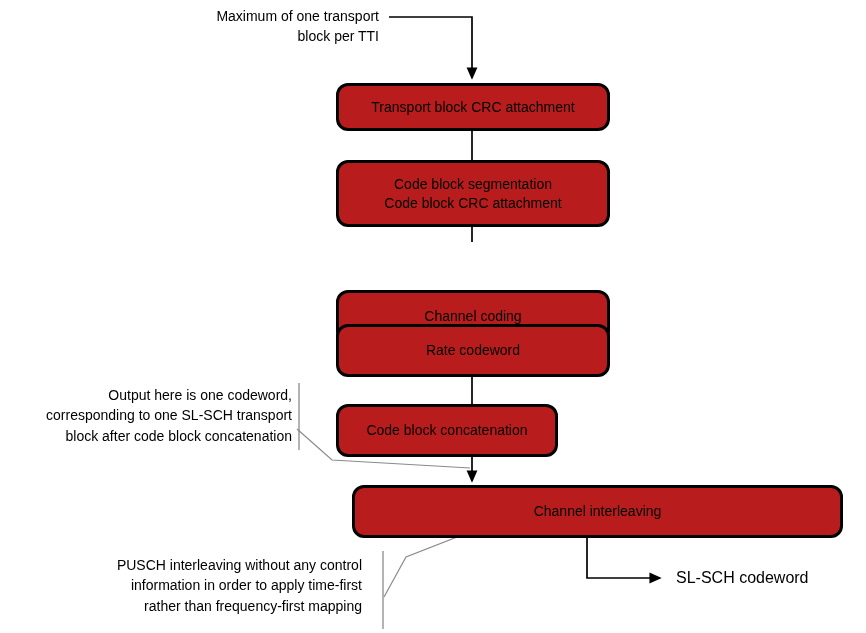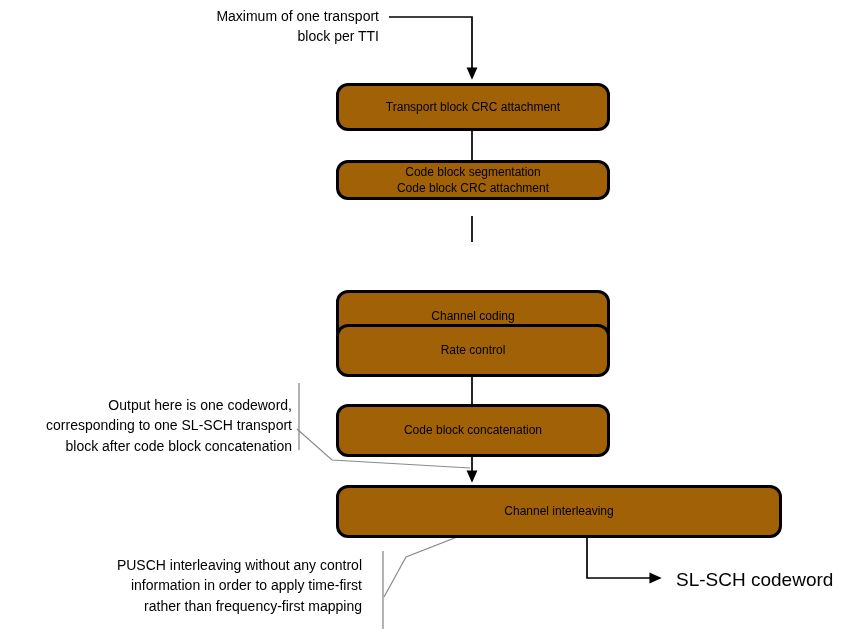--- a/index.html
+++ b/index.html
@@ -15,26 +15,26 @@
     width: 866px;
     height: 633px;
     background: #ffffff;
     overflow: hidden;
   }
   .stage-box {
     position: absolute;
     box-sizing: border-box;
     border: 3px solid #000000;
     border-radius: 12px;
-    background: #a16207;
+    background: #b91c1c;
     display: flex;
     flex-direction: column;
     align-items: center;
     justify-content: center;
-    font-size: 12px;
+    font-size: 14px;
     color: #000000;
     line-height: 1.35;
     text-align: center;
     white-space: pre-line;
     z-index: 3;
   }
   .note {
     position: absolute;
     font-size: 14px;
     line-height: 1.45;
@@ -47,21 +47,21 @@
     position: absolute;
     left: 0;
     top: 0;
     width: 866px;
     height: 633px;
     z-index: 1;
     pointer-events: none;
   }
   .label-out {
     position: absolute;
-    font-size: 19px;
+    font-size: 16px;
     color: #000000;
     white-space: nowrap;
     z-index: 4;
   }
 </style>
 </head>
 <body>
 
 <div id="canvas">
 
@@ -96,45 +96,45 @@
     <g>
       <line x1="383" y1="551" x2="383" y2="629" stroke="#8a8a8a" stroke-width="1.3"></line>
       <path d="M384,597 L406,557 L524,511" fill="none" stroke="#8a8a8a" stroke-width="1.2"></path>
     </g>
   </svg>
 
   <div class="stage-box" style="left:336px; top:83px; width:274px; height:48px;">
     <span>Transport block CRC attachment</span>
   </div>
 
-  <div class="stage-box" style="left:336px; top:160px; width:274px; height:40px;">
+  <div class="stage-box" style="left:336px; top:160px; width:274px; height:67px;">
     <span>Code block segmentation
 Code block CRC attachment</span>
   </div>
 
   <div class="stage-box" style="left:336px; top:243px; width:274px; height:53px;margin-top:47px;">
     <span>Channel coding</span>
   </div>
 
   <div class="stage-box" style="left:336px; top:324px; width:274px; height:53px;">
-    <span>Rate control</span>
+    <span>Rate codeword</span>
   </div>
 
-  <div class="stage-box" style="left:336px; top:404px; width:274px; height:53px;">
+  <div class="stage-box" style="left:336px; top:404px; width:222px; height:53px;">
     <span>Code block concatenation</span>
   </div>
 
-  <div class="stage-box" style="left:336px; top:485px; width:446px; height:53px;">
+  <div class="stage-box" style="left:352px; top:485px; width:491px; height:53px;">
     <span>Channel interleaving</span>
   </div>
 
   <div class="note" style="left:59px; top:6px; width:320px;">Maximum of one transport
 block per TTI</div>
 
-  <div class="note" style="left:0px; top:395px; width:292px;">Output here is one codeword,
+  <div class="note" style="left:0px; top:385px; width:292px;">Output here is one codeword,
 corresponding to one SL-SCH transport
 block after code block concatenation</div>
 
   <div class="note" style="left:56px; top:555px; width:306px;">PUSCH interleaving without any control
 information in order to apply time-first
 rather than frequency-first mapping</div>
 
   <div class="label-out" style="left:676px; top:569px;">SL-SCH codeword</div>
 
 </div>

